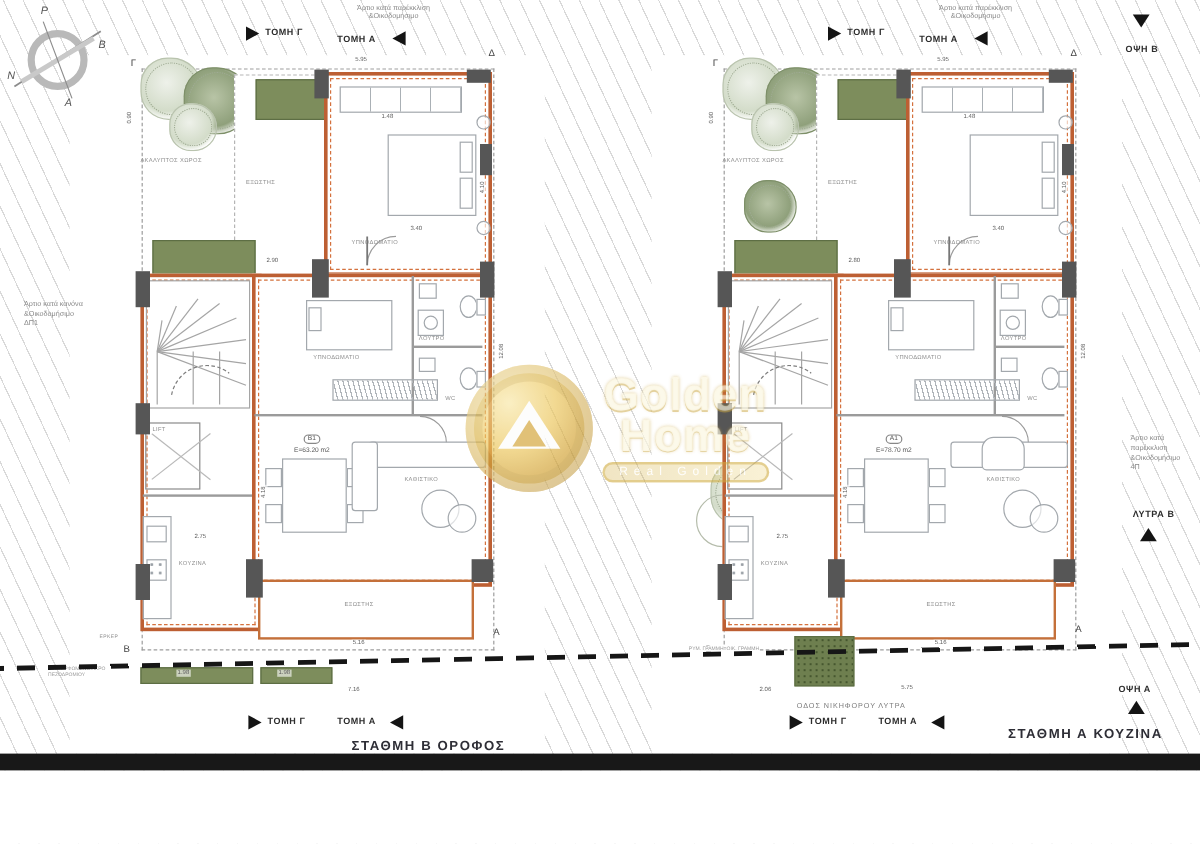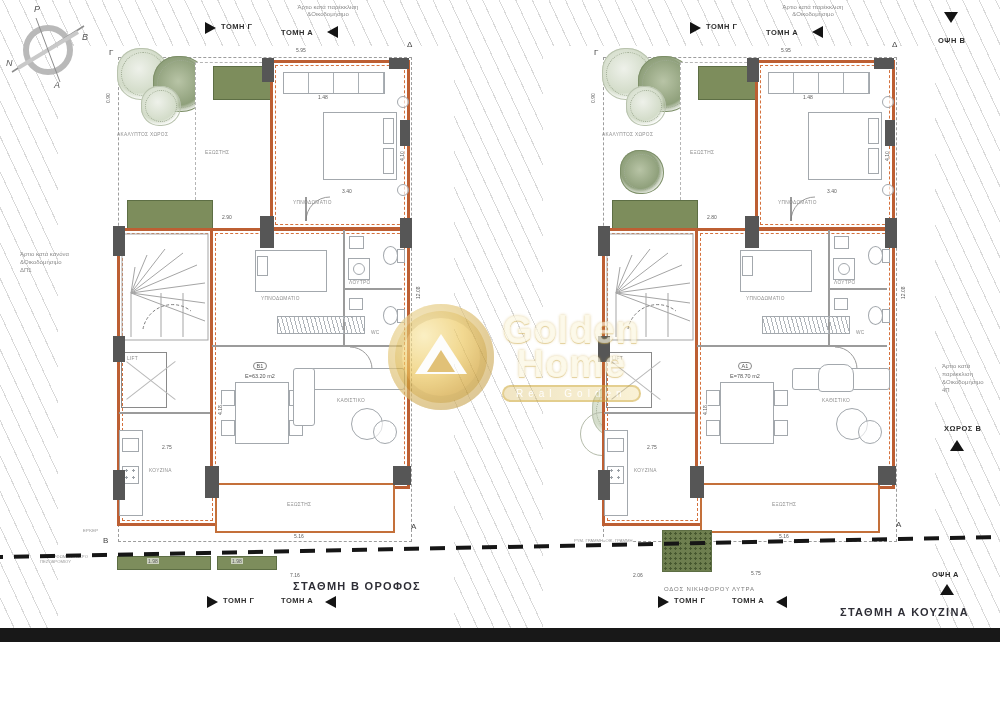--- a/index.html
+++ b/index.html
@@ -257,21 +257,21 @@
   <span class="abs dim" style="left:176px;top:558px">1.98</span>
 
   <span class="abs corner" style="left:48px;top:536px">Β</span>
   <span class="abs corner" style="left:356px;top:522px">Α</span>
   <span class="abs room" style="left:28px;top:528px;font-size:4.2px">ΕΡΚΕΡ</span>
 
   <div class="abs tri-r" style="left:152px;top:596px"></div>
   <span class="abs lbl" style="left:168px;top:596px">ΤΟΜΗ Γ</span>
   <span class="abs lbl" style="left:226px;top:596px">ΤΟΜΗ Α</span>
   <div class="abs tri-l" style="left:270px;top:596px"></div>
-  <span class="abs title" style="left:238px;top:580px">ΣΤΑΘΜΗ Β ΟΡΟΦΟΣ</span>
+  <span class="abs title" style="left:238px;top:616px">ΣΤΑΘΜΗ Β ΟΡΟΦΟΣ</span>
 </section>
 
 <div class="abs sidenote" style="position:absolute;left:20px;top:250px">
   <span>Άρτιο κατά κανόνα</span><br>
   <span>&amp;Οικοδομήσιμο</span><br>
   <span>ΔΠ1</span>
 </div>
 <div class="abs tiny" style="position:absolute;left:40px;top:554px">
   <span>ΔΙΑΜΟΡΦΩΜΕΝΟ ΑΚΡΟ</span><br>
   <span>ΠΕΖΟΔΡΟΜΙΟΥ</span>
@@ -427,21 +427,21 @@
   <span class="abs title" style="left:300px;top:606px">ΣΤΑΘΜΗ Α ΚΟΥΖΙΝΑ</span>
 </section>
 
 <div class="abs sidenote" style="position:absolute;left:942px;top:362px">
   <span>Άρτιο κατά παρέκκλιση</span><br>
   <span>&amp;Οικοδομήσιμο</span><br>
   <span>4Π</span>
 </div>
 <div class="abs tri-d" style="position:absolute;left:944px;top:12px"></div>
 <span class="abs lbl" style="position:absolute;left:938px;top:36px">ΟΨΗ Β</span>
-<span class="abs lbl" style="position:absolute;left:944px;top:424px">ΧΩΡΟΣ Β</span>
+<span class="abs lbl" style="position:absolute;left:944px;top:424px">ΛΥΤΡΑ Β</span>
 <div class="abs tri-u" style="position:absolute;left:950px;top:440px"></div>
 <span class="abs lbl" style="position:absolute;left:932px;top:570px">ΟΨΗ Α</span>
 <div class="abs tri-u" style="position:absolute;left:940px;top:584px"></div>
 
 <div class="streetline"></div>
 <div class="blackbar"></div>
 
 <div class="wm">
   <div class="coin">
     <div class="t1"></div>

